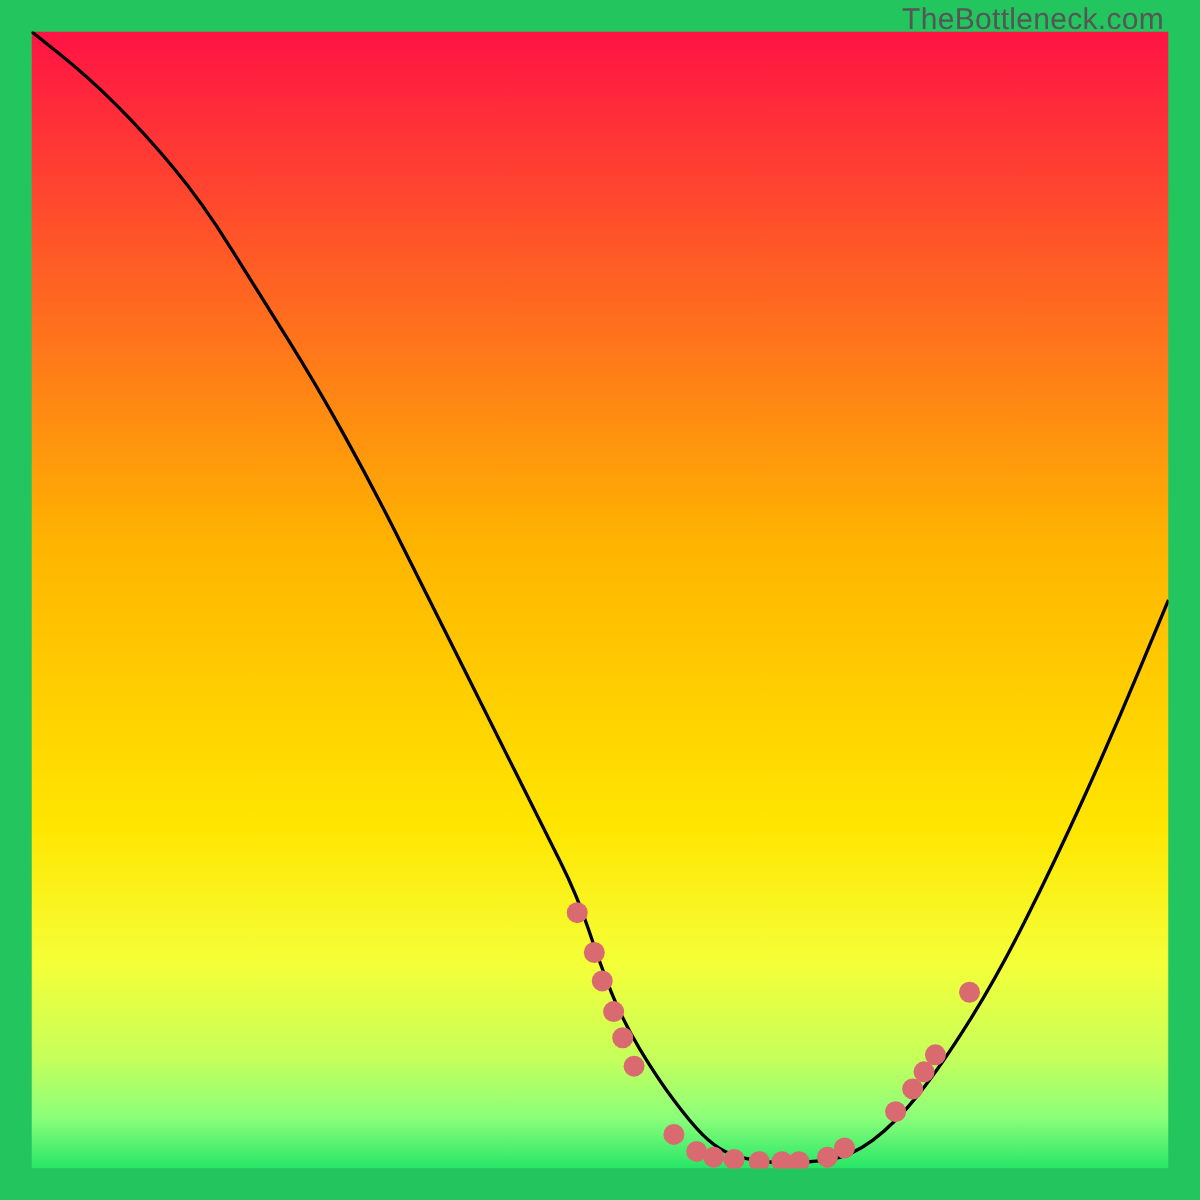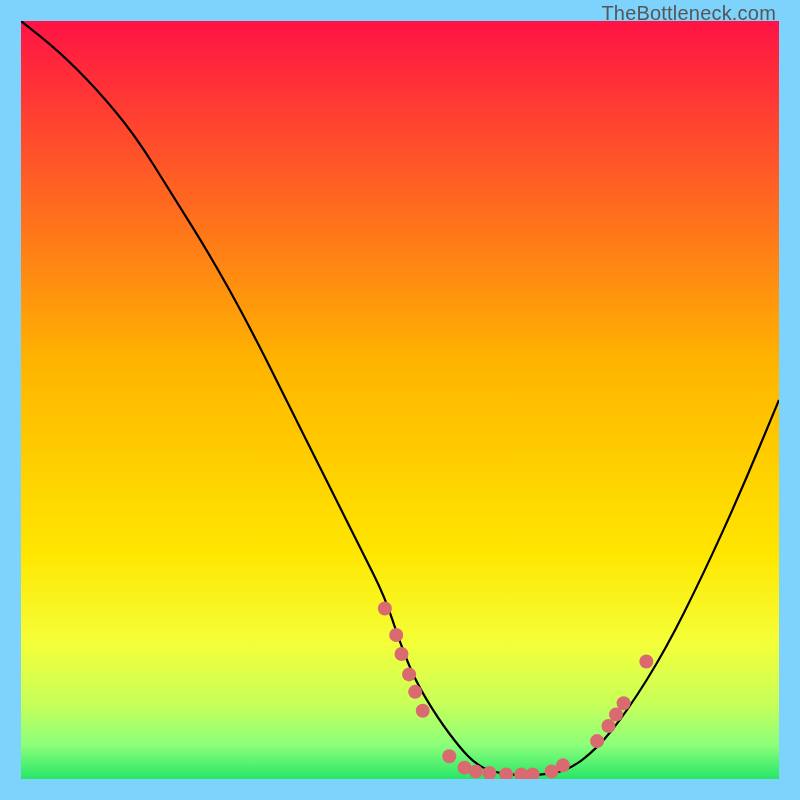--- a/index.html
+++ b/index.html
@@ -1,21 +1,21 @@
 <!DOCTYPE html>
 <html><head>
 <meta charset="utf-8">
 <style>
   * { margin: 0; padding: 0; box-sizing: border-box; }
   html, body { width: 800px; height: 800px; background: #000; overflow: hidden; }
   .frame {
     position: relative;
     width: 800px;
     height: 800px;
-    background: #7dd3fc;
+    background: #22c55e;
   }
   .plot-area {
     position: absolute;
     left: 21px;
     top: 21px;
     width: 758px;
     height: 758px;
   }
   .watermark {
     position: absolute;

